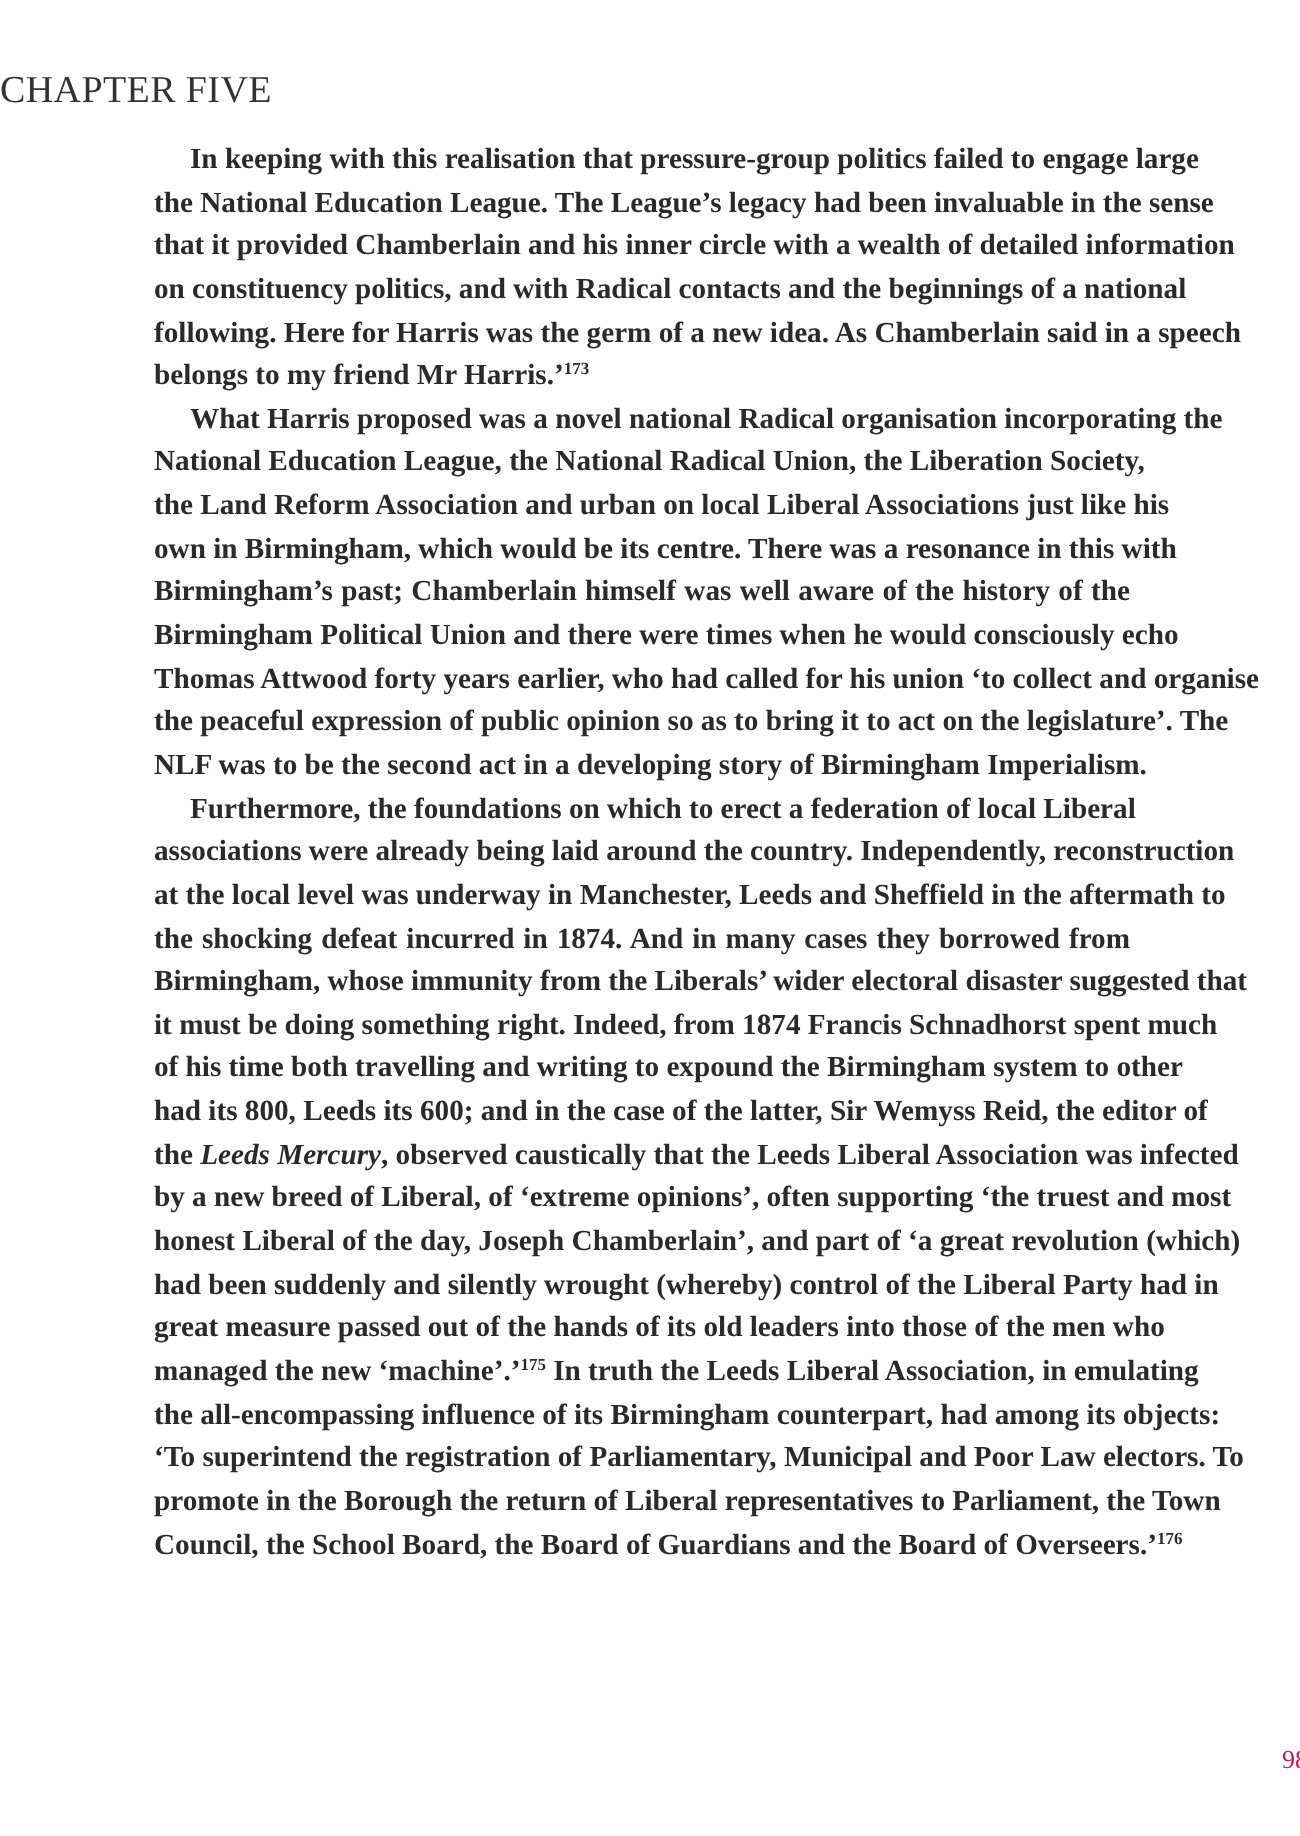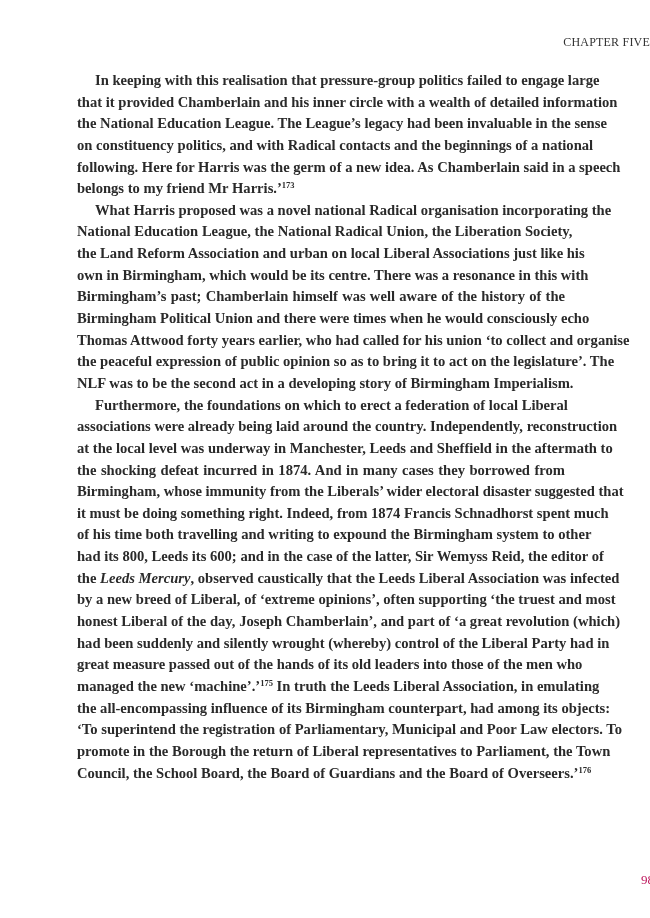--- a/index.html
+++ b/index.html
@@ -1,40 +1,40 @@
 <!DOCTYPE html>
 <html><head>
 <meta charset="utf-8">
 <style>
   html, body { margin: 0; padding: 0; background: #ffffff; }
   body { width: 650px; height: 918px; position: relative; overflow: hidden;
          font-family: "Liberation Serif", "DejaVu Serif", serif; color: #2a2a2a; }
-  .running-head { position: absolute; top: 35px; left: 0; width: 650px; text-align: right;
-                  font-size: 12px; letter-spacing: 0.2px; color: #333; }
+  .running-head { position: absolute; top: 35px; left: 0; width: 650px; text-align: left;
+                  font-size: 19px; letter-spacing: 0.2px; color: #333; }
   .body-text { position: absolute; top: 70px; left: 77px; width: 488px; }
   .line { height: 21.65px; line-height: 21.65px; font-size: 14.6px; white-space: nowrap;
           text-align: justify; text-align-last: justify; overflow: visible; font-weight: bold; }
   .line.last { text-align-last: left; }
   .line.indent { padding-left: 18px; }
   sup { font-size: 8.5px; line-height: 0; vertical-align: 5px; }
   em { font-style: italic; }
   .page-number { position: absolute; top: 872px; left: 4px; width: 650px; text-align: right;
                  font-size: 13px; color: #be185d; }
 </style>
 </head>
 <body>
 
 <div class="running-head">CHAPTER FIVE</div>
 
 <div class="body-text">
 
   <div>
     <div class="line indent">In keeping with this realisation that pressure-group politics failed to engage large</div>
+    <div class="line">the National Education League. The League’s legacy had been invaluable in the sense</div>
     <div class="line">that it provided Chamberlain and his inner circle with a wealth of detailed information</div>
-    <div class="line">the National Education League. The League’s legacy had been invaluable in the sense</div>
     <div class="line">on constituency politics, and with Radical contacts and the beginnings of a national</div>
     <div class="line">following. Here for Harris was the germ of a new idea. As Chamberlain said in a speech</div>
     <div class="line last"><span>belongs to my friend Mr Harris.’</span><sup>173</sup></div>
   </div>
 
   <div>
     <div class="line indent">What Harris proposed was a novel national Radical organisation incorporating the</div>
     <div class="line">National Education League, the National Radical Union, the Liberation Society,</div>
     <div class="line">the Land Reform Association and urban on local Liberal Associations just like his</div>
     <div class="line">own in Birmingham, which would be its centre. There was a resonance in this with</div>

